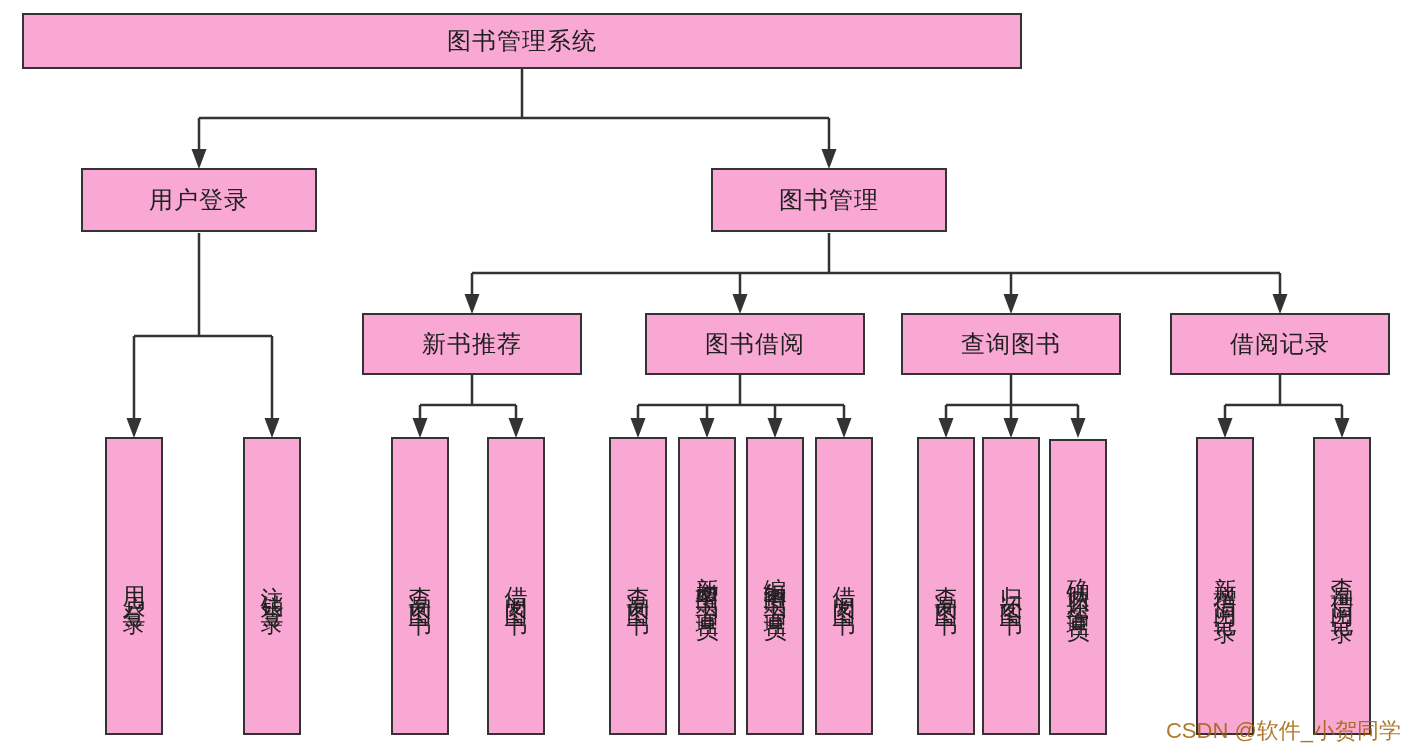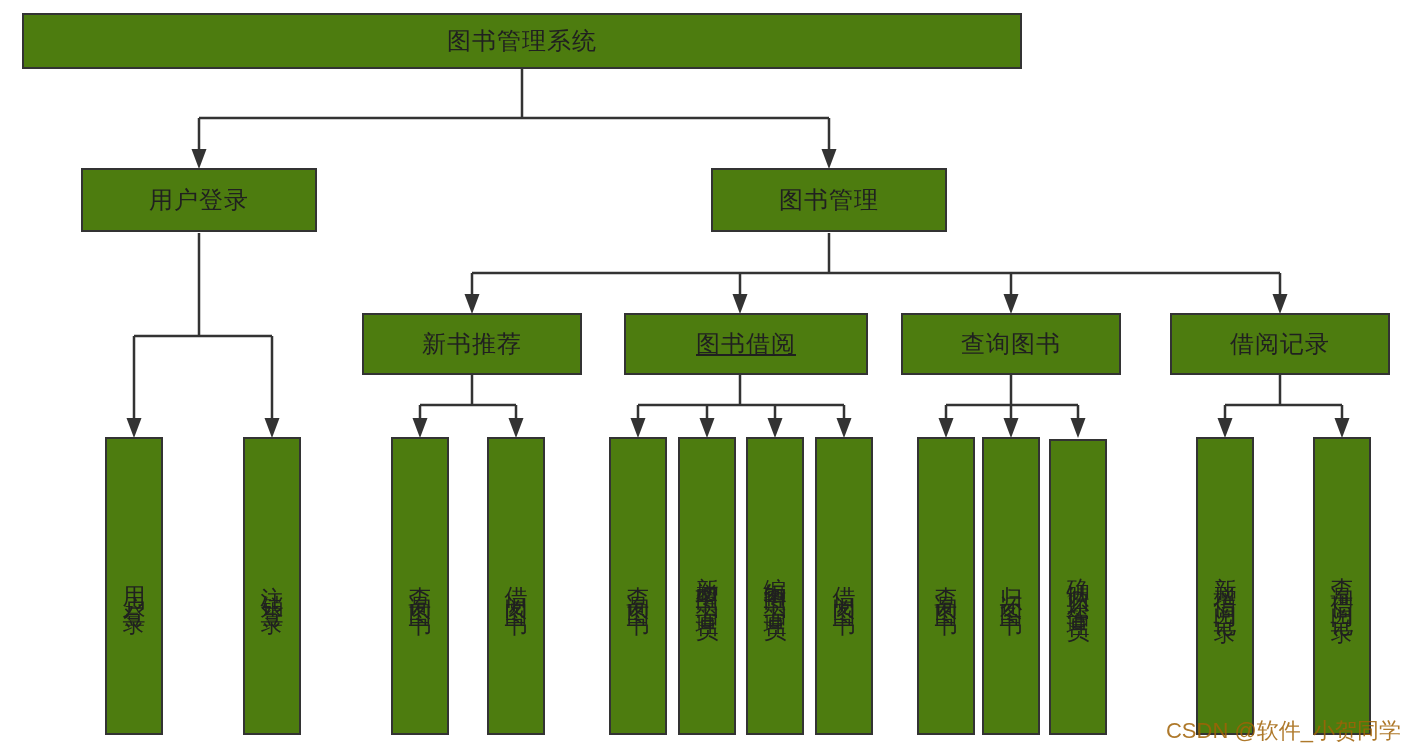--- a/index.html
+++ b/index.html
@@ -13,21 +13,21 @@
   }
   .connector-layer {
     position: absolute;
     left: 0; top: 0;
     width: 1405px; height: 747px;
     pointer-events: none;
   }
   .node {
     position: absolute;
     box-sizing: border-box;
-    background: #4d7c0f;
+    background: #f9a8d4;
     border: 2.5px solid #333333;
     display: flex;
     align-items: center;
     justify-content: center;
     color: #202020;
   }
   .hlabel {
     font-size: 24px;
     letter-spacing: 1px;
     white-space: nowrap;
@@ -106,21 +106,21 @@
   <div class="node" style="left:81px; top:168px; width:236px; height:64px;">
     <span class="hlabel">用户登录</span>
   </div>
   <div class="node" style="left:711px; top:168px; width:236px; height:64px;">
     <span class="hlabel">图书管理</span>
   </div>
 
   <div class="node" style="left:362px; top:313px; width:220px; height:62px;">
     <span class="hlabel">新书推荐</span>
   </div>
-  <div class="node" style="left:624px; top:313px; width:244px; height:62px;text-decoration:underline;">
+  <div class="node" style="left:645px; top:313px; width:220px; height:62px;">
     <span class="hlabel">图书借阅</span>
   </div>
   <div class="node" style="left:901px; top:313px; width:220px; height:62px;">
     <span class="hlabel">查询图书</span>
   </div>
   <div class="node" style="left:1170px; top:313px; width:220px; height:62px;">
     <span class="hlabel">借阅记录</span>
   </div>
 
   <div class="node leaf" style="left:105px; top:437px; width:58px; height:298px;">

